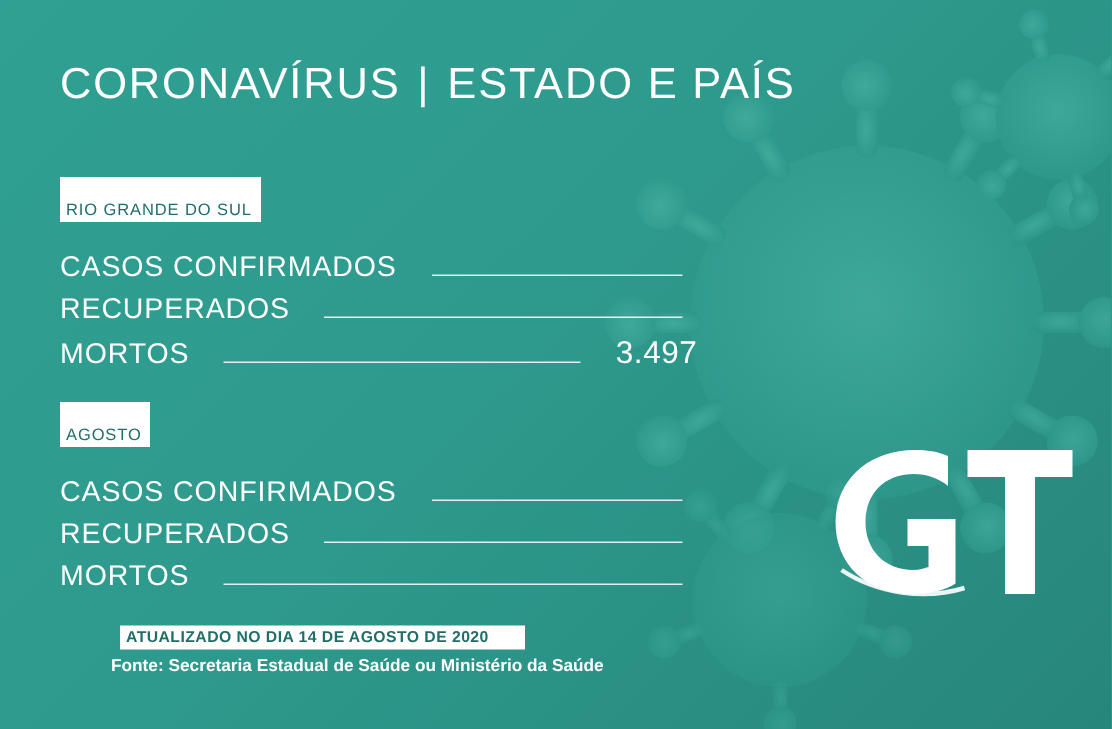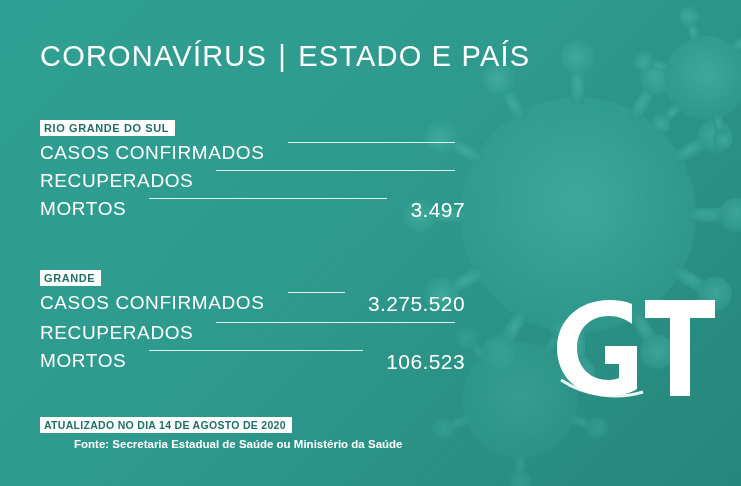--- a/index.html
+++ b/index.html
@@ -61,29 +61,29 @@
 
   .section { position: absolute; left: 40px; }
   .section-rs { top: 118px; }
   .section-br { top: 268px; }
 
   .section-label {
     display: inline-block;
     background: #ffffff;
     color: #1f6f68;
     font-size: 11px;
-    font-weight: bold;
+    font-weight: normal;
     letter-spacing: 0.6px;
-    padding: 2px 6px 2px 4px;
-    margin-bottom: 0;
+    padding: 16px 6px 2px 4px;
+    margin-bottom: 14px;
   }
 
   .row {
     display: flex;
-    align-items: flex-start;
+    align-items: flex-end;
     width: 425px;
     color: #ffffff;
     margin-top: 6px;
     gap: 13px;
   }
   .row-label {
     font-size: 19px;
     letter-spacing: 0.6px;
     font-weight: 300;
     white-space: nowrap;
@@ -109,21 +109,22 @@
     top: 415px;
     color: #ffffff;
   }
   .footer-updated {
     display: inline-block;
     background: #ffffff;
     color: #1f6f68;
     font-size: 10.5px;
     font-weight: bold;
     letter-spacing: 0.3px;
-    padding: 2px 6px 2px 4px;
+    padding: 2px 24px 2px 4px;
+    margin-left: 40px;
   }
   .footer-source {
     margin-top: 5px;
     font-size: 11.5px;
     font-weight: bold;
     color: #ffffff;
     padding-left: 34px;
   }
 </style>
 </head>
@@ -283,37 +284,35 @@
       </div>
 
       <div class="row">
         <span class="row-label">MORTOS</span>
         <span class="row-dash"></span>
         <span class="row-value">3.497</span>
       </div>
     </div>
 
     <div class="section section-br">
-      <div class="section-label">GRANDE</div>
+      <div class="section-label">AGOSTO</div>
 
       <div class="row">
         <span class="row-label">CASOS CONFIRMADOS</span>
         <span class="row-dash"></span>
-        <span class="row-value">3.275.520</span>
       </div>
 
       <div class="row">
         <span class="row-label">RECUPERADOS</span>
         <span class="row-dash"></span>
       </div>
 
       <div class="row">
         <span class="row-label">MORTOS</span>
         <span class="row-dash"></span>
-        <span class="row-value">106.523</span>
       </div>
     </div>
 
     <div class="footer">
       <div class="footer-updated">ATUALIZADO NO DIA 14 DE AGOSTO DE 2020</div>
       <div class="footer-source">Fonte: Secretaria Estadual de Saúde ou Ministério da Saúde</div>
     </div>
 
   </div>
 </div>

